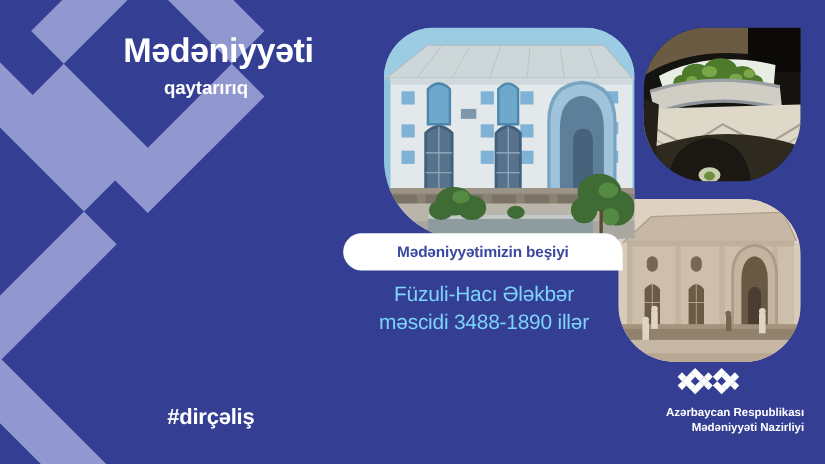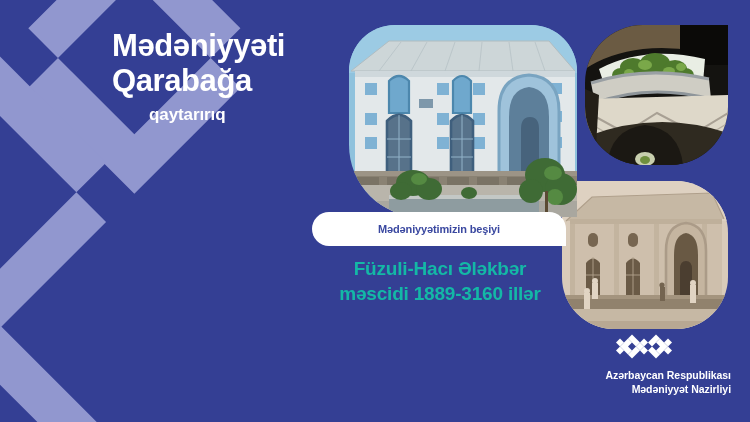--- a/index.html
+++ b/index.html
@@ -81,31 +81,31 @@
   
   #badge{
     position:absolute;left:312px;top:212px;
     width:254px;height:34px;
     background:#ffffff;
     border-radius:17px 17px 0 17px;
     display:flex;align-items:center;justify-content:center;
     z-index:7;
   }
   #badge-label{
-    color:#3a48a0;font-size:11px;font-weight:700;
+    color:#3a48a0;font-size:14px;font-weight:700;
     letter-spacing:-0.15px;white-space:nowrap;
   }
 
   
   #caption{
     position:absolute;left:300px;top:256px;width:280px;
     text-align:center;z-index:6;
   }
   .caption-line{
-    color:#14b8a6;font-size:19px;font-weight:700;
+    color:#7dd3fc;font-size:19px;font-weight:400;
     line-height:1.33;letter-spacing:-0.2px;white-space:nowrap;
   }
 
   
   #logo{
     position:absolute;left:556px;top:330px;width:175px;
     z-index:6;text-align:right;
   }
   #logo-mark{margin:0 auto 6px auto;width:58px;height:33px;}
   #logo-mark svg{display:block;width:100%;height:100%;}
@@ -165,24 +165,24 @@
         <g transform="translate(230,420)">
           <use href="#hook" x="0" y="0"></use>
           <use href="#hook" x="0" y="0" transform="rotate(180 96 96)"></use>
         </g>
       </g>
     </svg>
   </div>
 
   <div id="headline">
     <div class="head-line">Mədəniyyəti</div>
-    <div class="head-line">Qarabağa</div>
     <div id="headline-sub">qaytarırıq</div>
   </div>
 
+  <div id="hashtag">#dirçəliş</div>
 
   <div id="collage">
 
     <div class="photo" id="photo-main">
       <svg viewBox="0 0 228 192" preserveAspectRatio="xMidYMid slice" aria-hidden="true">
         <rect x="0" y="0" width="228" height="192" fill="#8fc2dd"></rect>
 
         <rect x="0" y="0" width="228" height="48" fill="#9ccbe4"></rect>
 
         <path d="M2 46 L40 16 L200 16 L226 46 Z" fill="#cdd6d8"></path>
@@ -387,21 +387,21 @@
     </div>
 
   </div>
 
   <div id="badge">
     <span id="badge-label">Mədəniyyətimizin beşiyi</span>
   </div>
 
   <div id="caption">
     <div class="caption-line">Füzuli-Hacı Ələkbər</div>
-    <div class="caption-line">məscidi 1889-3160 illər</div>
+    <div class="caption-line">məscidi 3488-1890 illər</div>
   </div>
 
   <div id="logo">
     <div id="logo-mark">
       <svg viewBox="0 0 116 66" aria-hidden="true">
         <g fill="#ffffff">
 
           <path d="M10 33 L26 17 L34 25 L26 33 L34 41 L26 49 Z"></path>
           <path d="M26 17 L34 9 L50 25 L42 33 L34 25 Z"></path>
           <path d="M26 49 L34 57 L50 41 L42 33 L34 41 Z"></path>
@@ -412,16 +412,16 @@
           <path d="M50 41 L58 49 L66 41 L58 33 Z"></path>
 
           <path d="M106 33 L90 17 L82 25 L90 33 L82 41 L90 49 Z"></path>
           <path d="M90 17 L82 9 L66 25 L74 33 L82 25 Z"></path>
           <path d="M90 49 L82 57 L66 41 L74 33 L82 41 Z"></path>
           <path d="M114 25 L106 17 L98 25 L106 33 L98 41 L106 49 L114 41 L106 33 Z"></path>
         </g>
       </svg>
     </div>
     <div class="logo-line">Azərbaycan Respublikası</div>
-    <div class="logo-line">Mədəniyyət Nazirliyi</div>
+    <div class="logo-line">Mədəniyyəti Nazirliyi</div>
   </div>
 
 </div>
 
 </body></html>

